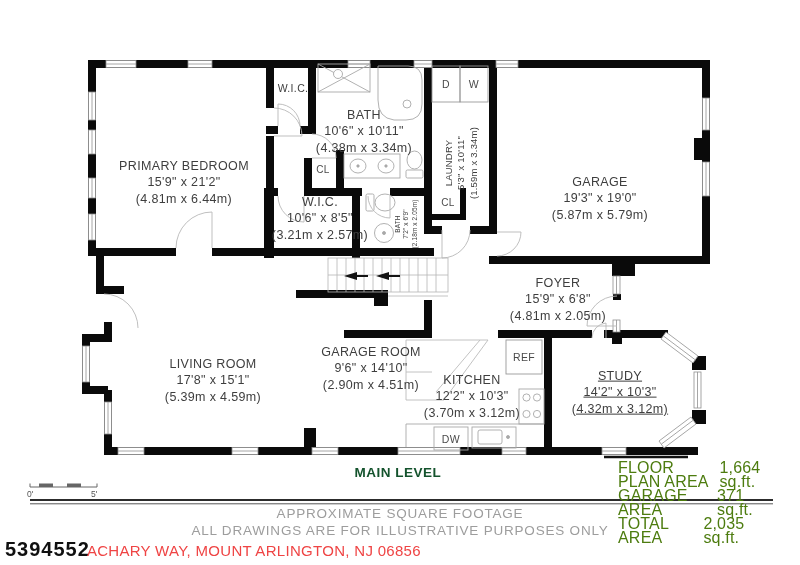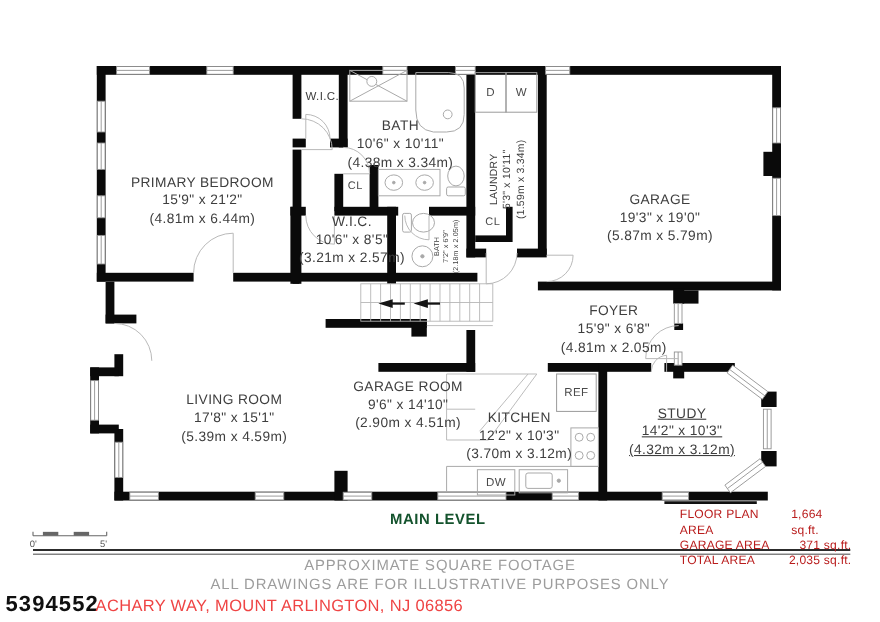--- a/index.html
+++ b/index.html
@@ -21,21 +21,21 @@
     font-size:10.5px; color:#4a4a4a; letter-spacing:.4px; white-space:nowrap;
   }
   .cl { font-size:10px; }
   .main-level {
     position:absolute; transform:translate(-50%,-50%);
     font-size:13.5px; font-weight:bold; letter-spacing:.5px; color:#14532d;
   }
   .scale-lbl { position:absolute; font-size:8.5px; color:#555; }
   .areas {
     position:absolute; left:618px; top:461px; width:156px;
-    font-size:11px; color:#b91c1c; letter-spacing:.2px;
+    font-size:16px; color:#4d7c0f; letter-spacing:.2px;
   }
   .areas .row { display:flex; justify-content:space-between; line-height:14px; }
   .disclaimer {
     position:absolute; left:0; top:506px; width:800px; text-align:center;
     color:#9d9d9d; font-size:13.5px; line-height:16.5px; letter-spacing:.8px;
   }
   .footer-line {
     position:absolute; left:5px; top:538px;
     display:flex; align-items:baseline; white-space:nowrap;
   }

